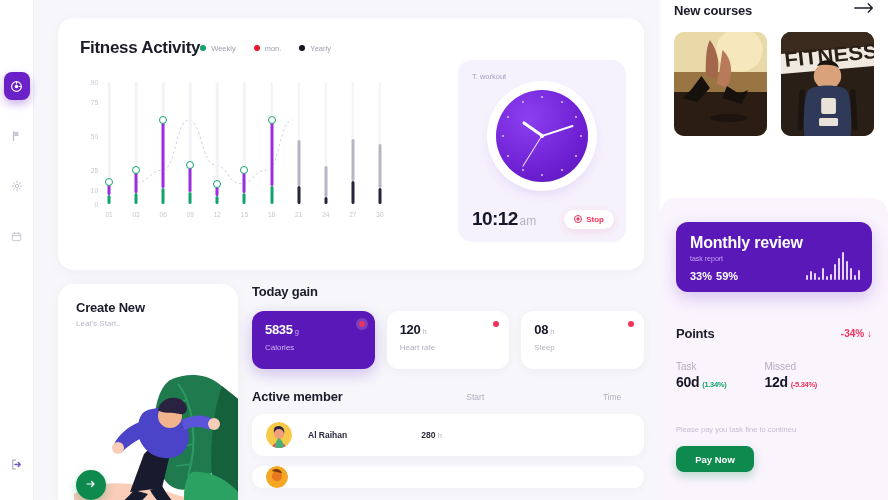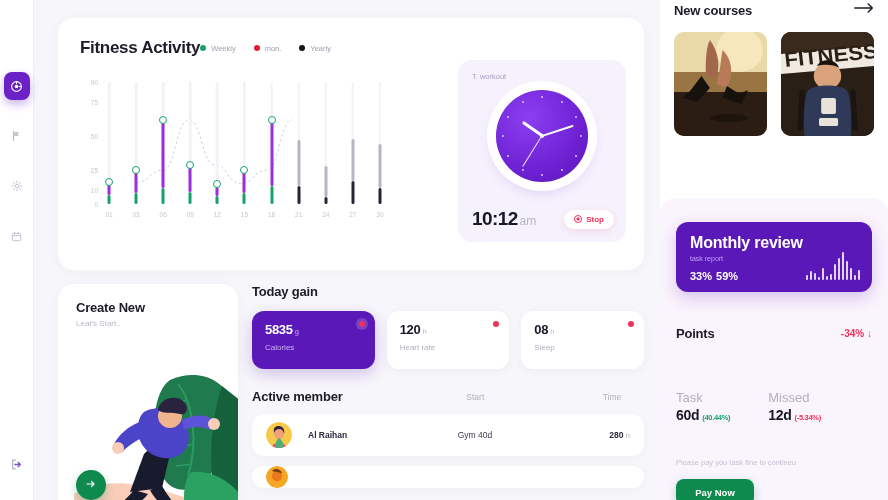--- a/index.html
+++ b/index.html
@@ -240,21 +240,21 @@
     position: absolute; right: 12px; bottom: 12px;
     display: flex; align-items: flex-end; gap: 2px; height: 28px;
   }
   .rv-spark i { display: block; width: 2px; background: #e4d4fb; border-radius: 1px; }
 
   .points-head { display: flex; align-items: center; justify-content: space-between; margin-top: 34px; }
   .points-title { font-size: 13px; font-weight: bold; color: #1b1b29; letter-spacing: -.2px; }
   .points-delta { font-size: 10px; font-weight: bold; color: #f0325b; }
 
   .kpi-row { display: flex; gap: 38px; margin-top: 20px; }
-  .kpi-lab { font-size: 13px; color: #b0b0bf; margin-top: 29px; }
+  .kpi-lab { font-size: 10px; color: #b0b0bf; }
   .kpi-val { font-size: 14px; font-weight: bold; color: #17172a; margin-top: 2px; letter-spacing: -.3px; }
   .kpi-chg { font-size: 7.5px; font-weight: bold; margin-left: 3px; }
   .kpi-chg.up { color: #15a36b; }
   .kpi-chg.down { color: #f0325b; }
 
   .pay-note { font-size: 7.5px; color: #c2c2d0; margin-top: 35px; }
   .pay-btn {
     margin-top: 12px; width: 78px; height: 26px; border-radius: 8px;
     background: #0e8a4f; color: #ffffff; font-size: 9.5px; font-weight: bold;
     display: flex; align-items: center; justify-content: center;
@@ -519,21 +519,20 @@
           <div class="avatar">
             <svg viewBox="0 0 26 26" width="26" height="26">
               <circle cx="13" cy="13" r="13" fill="#f7c948"></circle>
               <path d="M8 7 C9 3 17 3 18 8 C19 12 17 14 14 14 C10 14 7 12 8 7Z" fill="#2a2340"></path>
               <circle cx="13" cy="12" r="5" fill="#f2a07b"></circle>
               <path d="M6 26 C6 19 20 19 20 26 Z" fill="#e84a6f"></path>
               <path d="M13 16 C16 18 18 22 18 26 L9 26 C9 21 11 17 13 16Z" fill="#4ab07a"></path>
             </svg>
           </div>
           <div class="m-name">Al Raihan</div>
-          <div class="m-course">Gym 40d</div>
           <div class="m-time">
             <span style="font-weight:bold;color:#2a2a3c;font-size:8.5px">280</span>
             <span>h</span>
           </div>
         </div>
 
         <div class="member-row" style="height:22px;overflow:hidden">
           <div class="avatar" style="width:22px;height:22px;flex:0 0 22px">
             <svg viewBox="0 0 26 26" width="22" height="22">
               <circle cx="13" cy="13" r="13" fill="#f5a623"></circle>
@@ -617,21 +616,21 @@
         <div class="points-delta">
           <span>-34%</span>
           <span>↓</span>
         </div>
       </div>
 
       <div class="kpi-row">
         <div>
           <div class="kpi-lab">Task</div>
           <div class="kpi-val">
-            <span>60d</span><span class="kpi-chg up">(40.44%)</span>
+            <span>60d</span><span class="kpi-chg up">(1.34%)</span>
           </div>
         </div>
         <div>
           <div class="kpi-lab">Missed</div>
           <div class="kpi-val">
             <span>12d</span><span class="kpi-chg down">(-5.34%)</span>
           </div>
         </div>
       </div>
 

